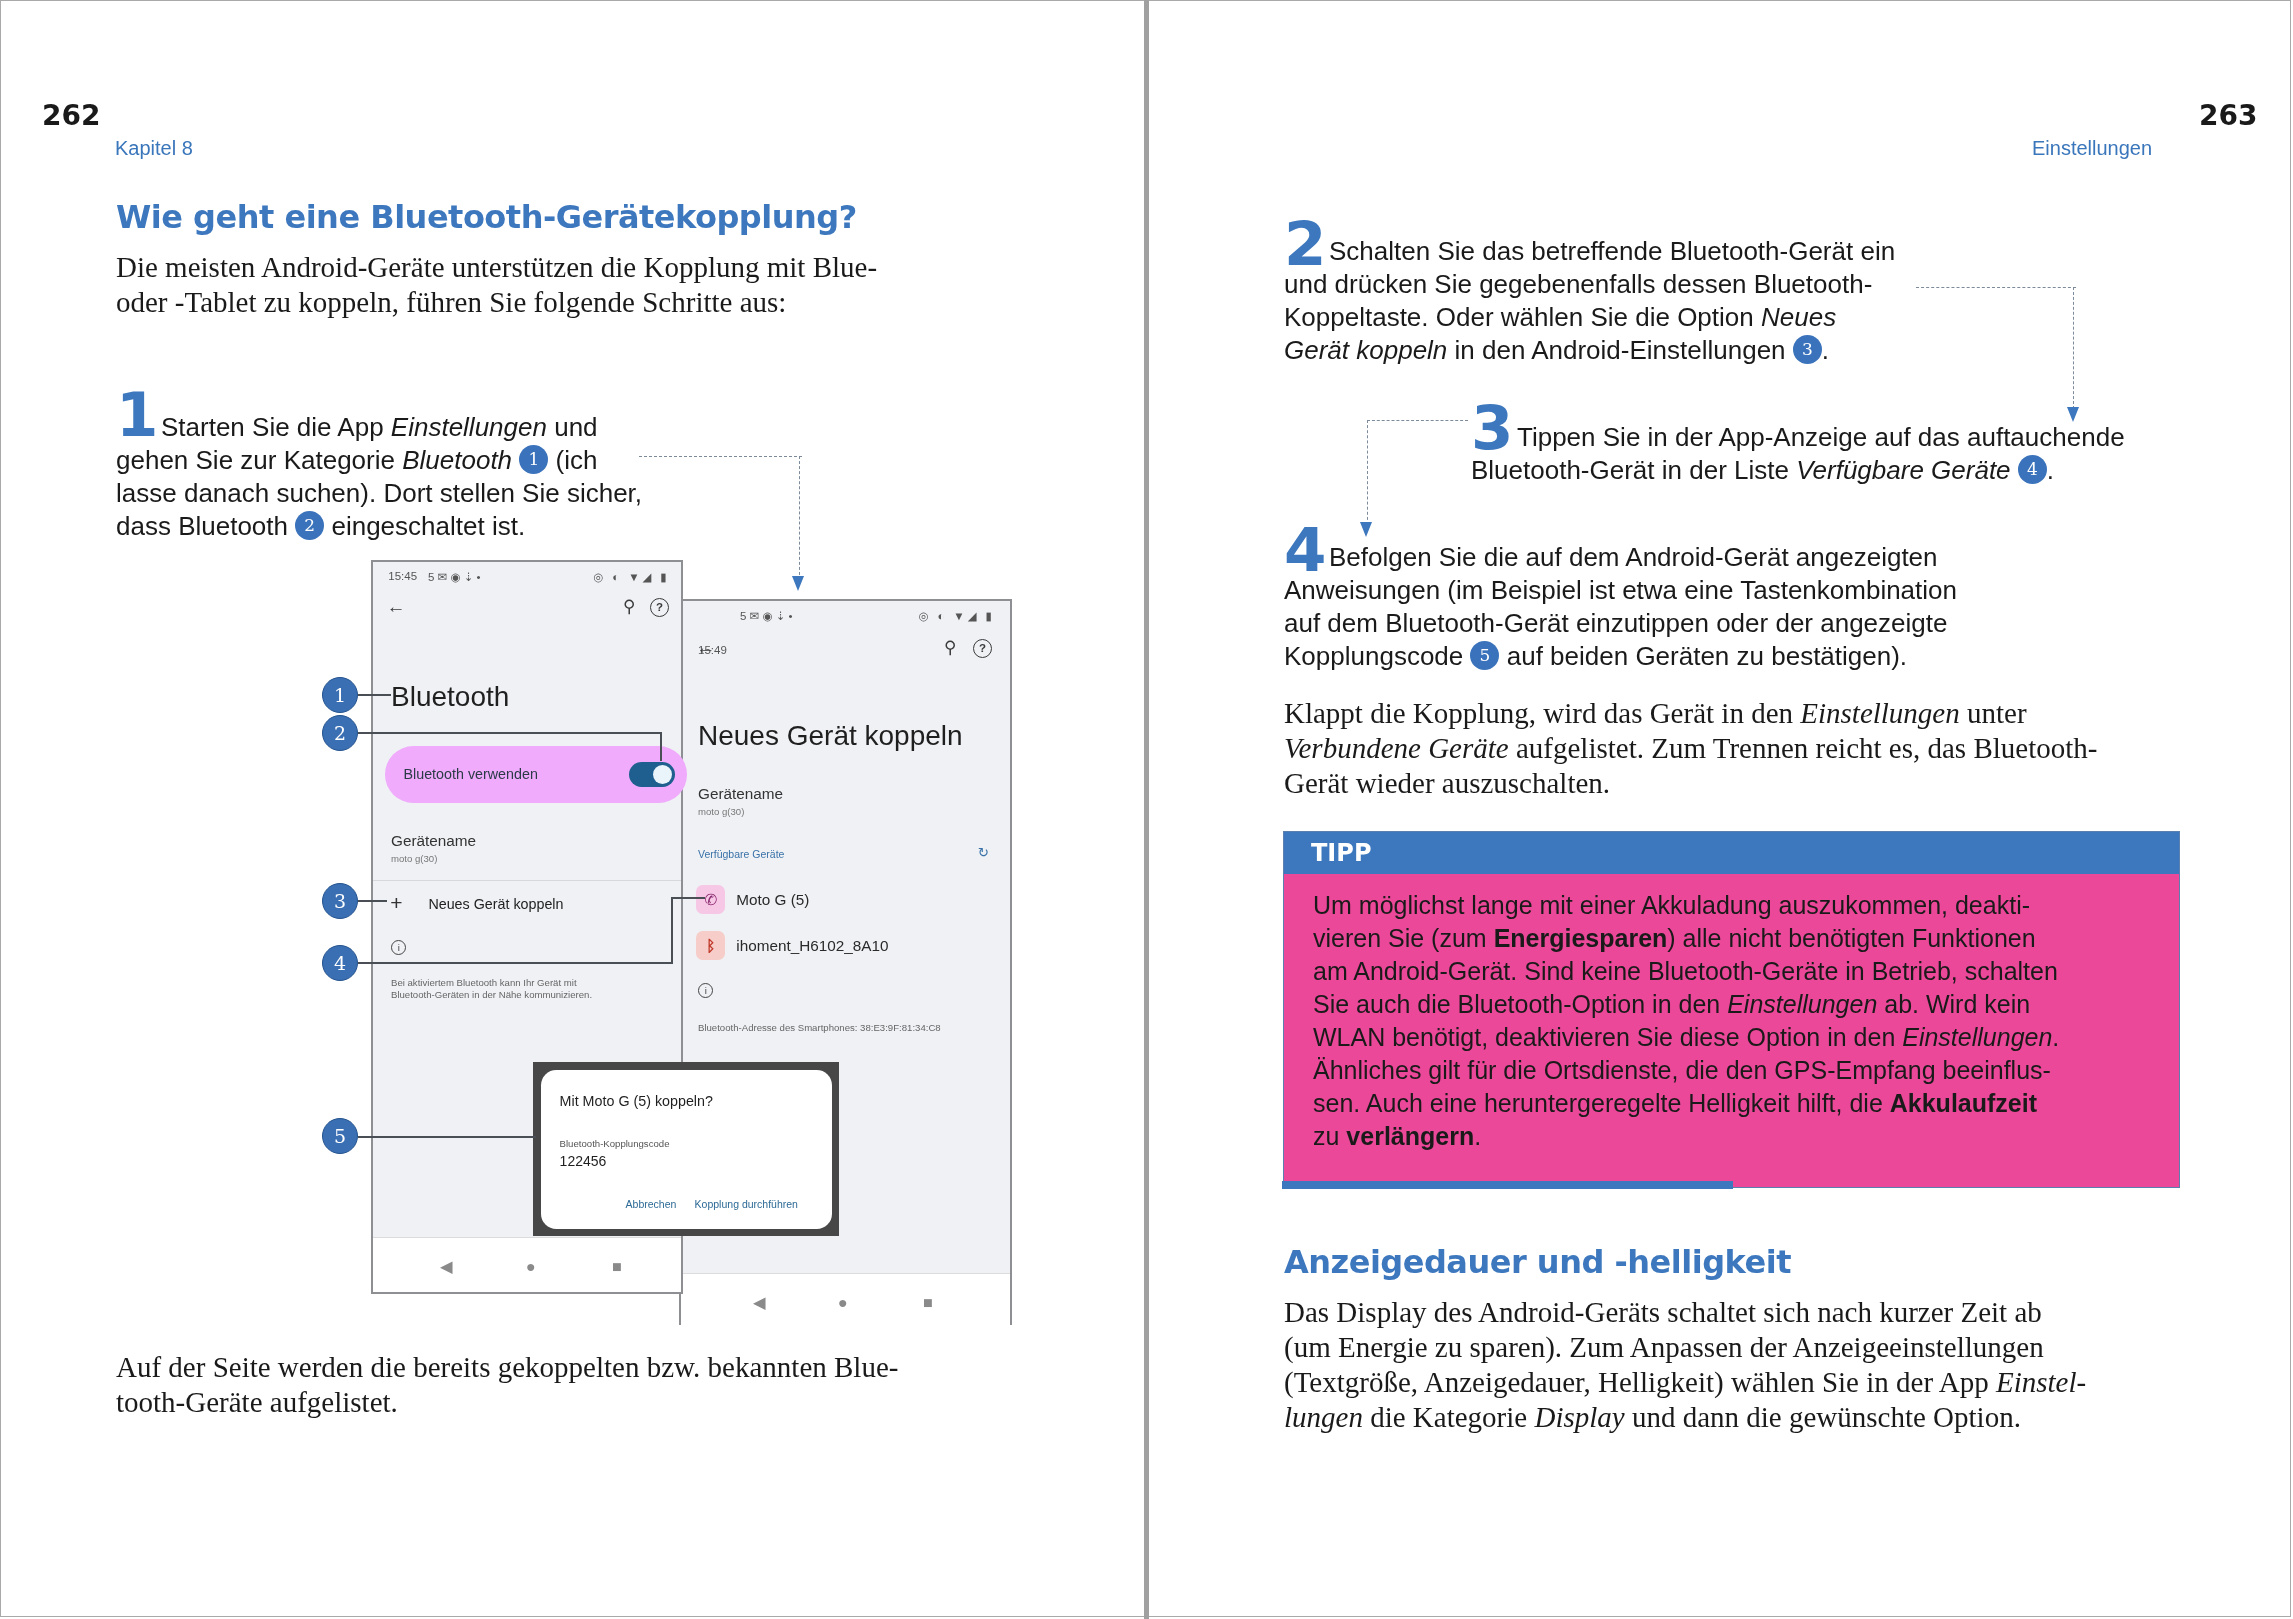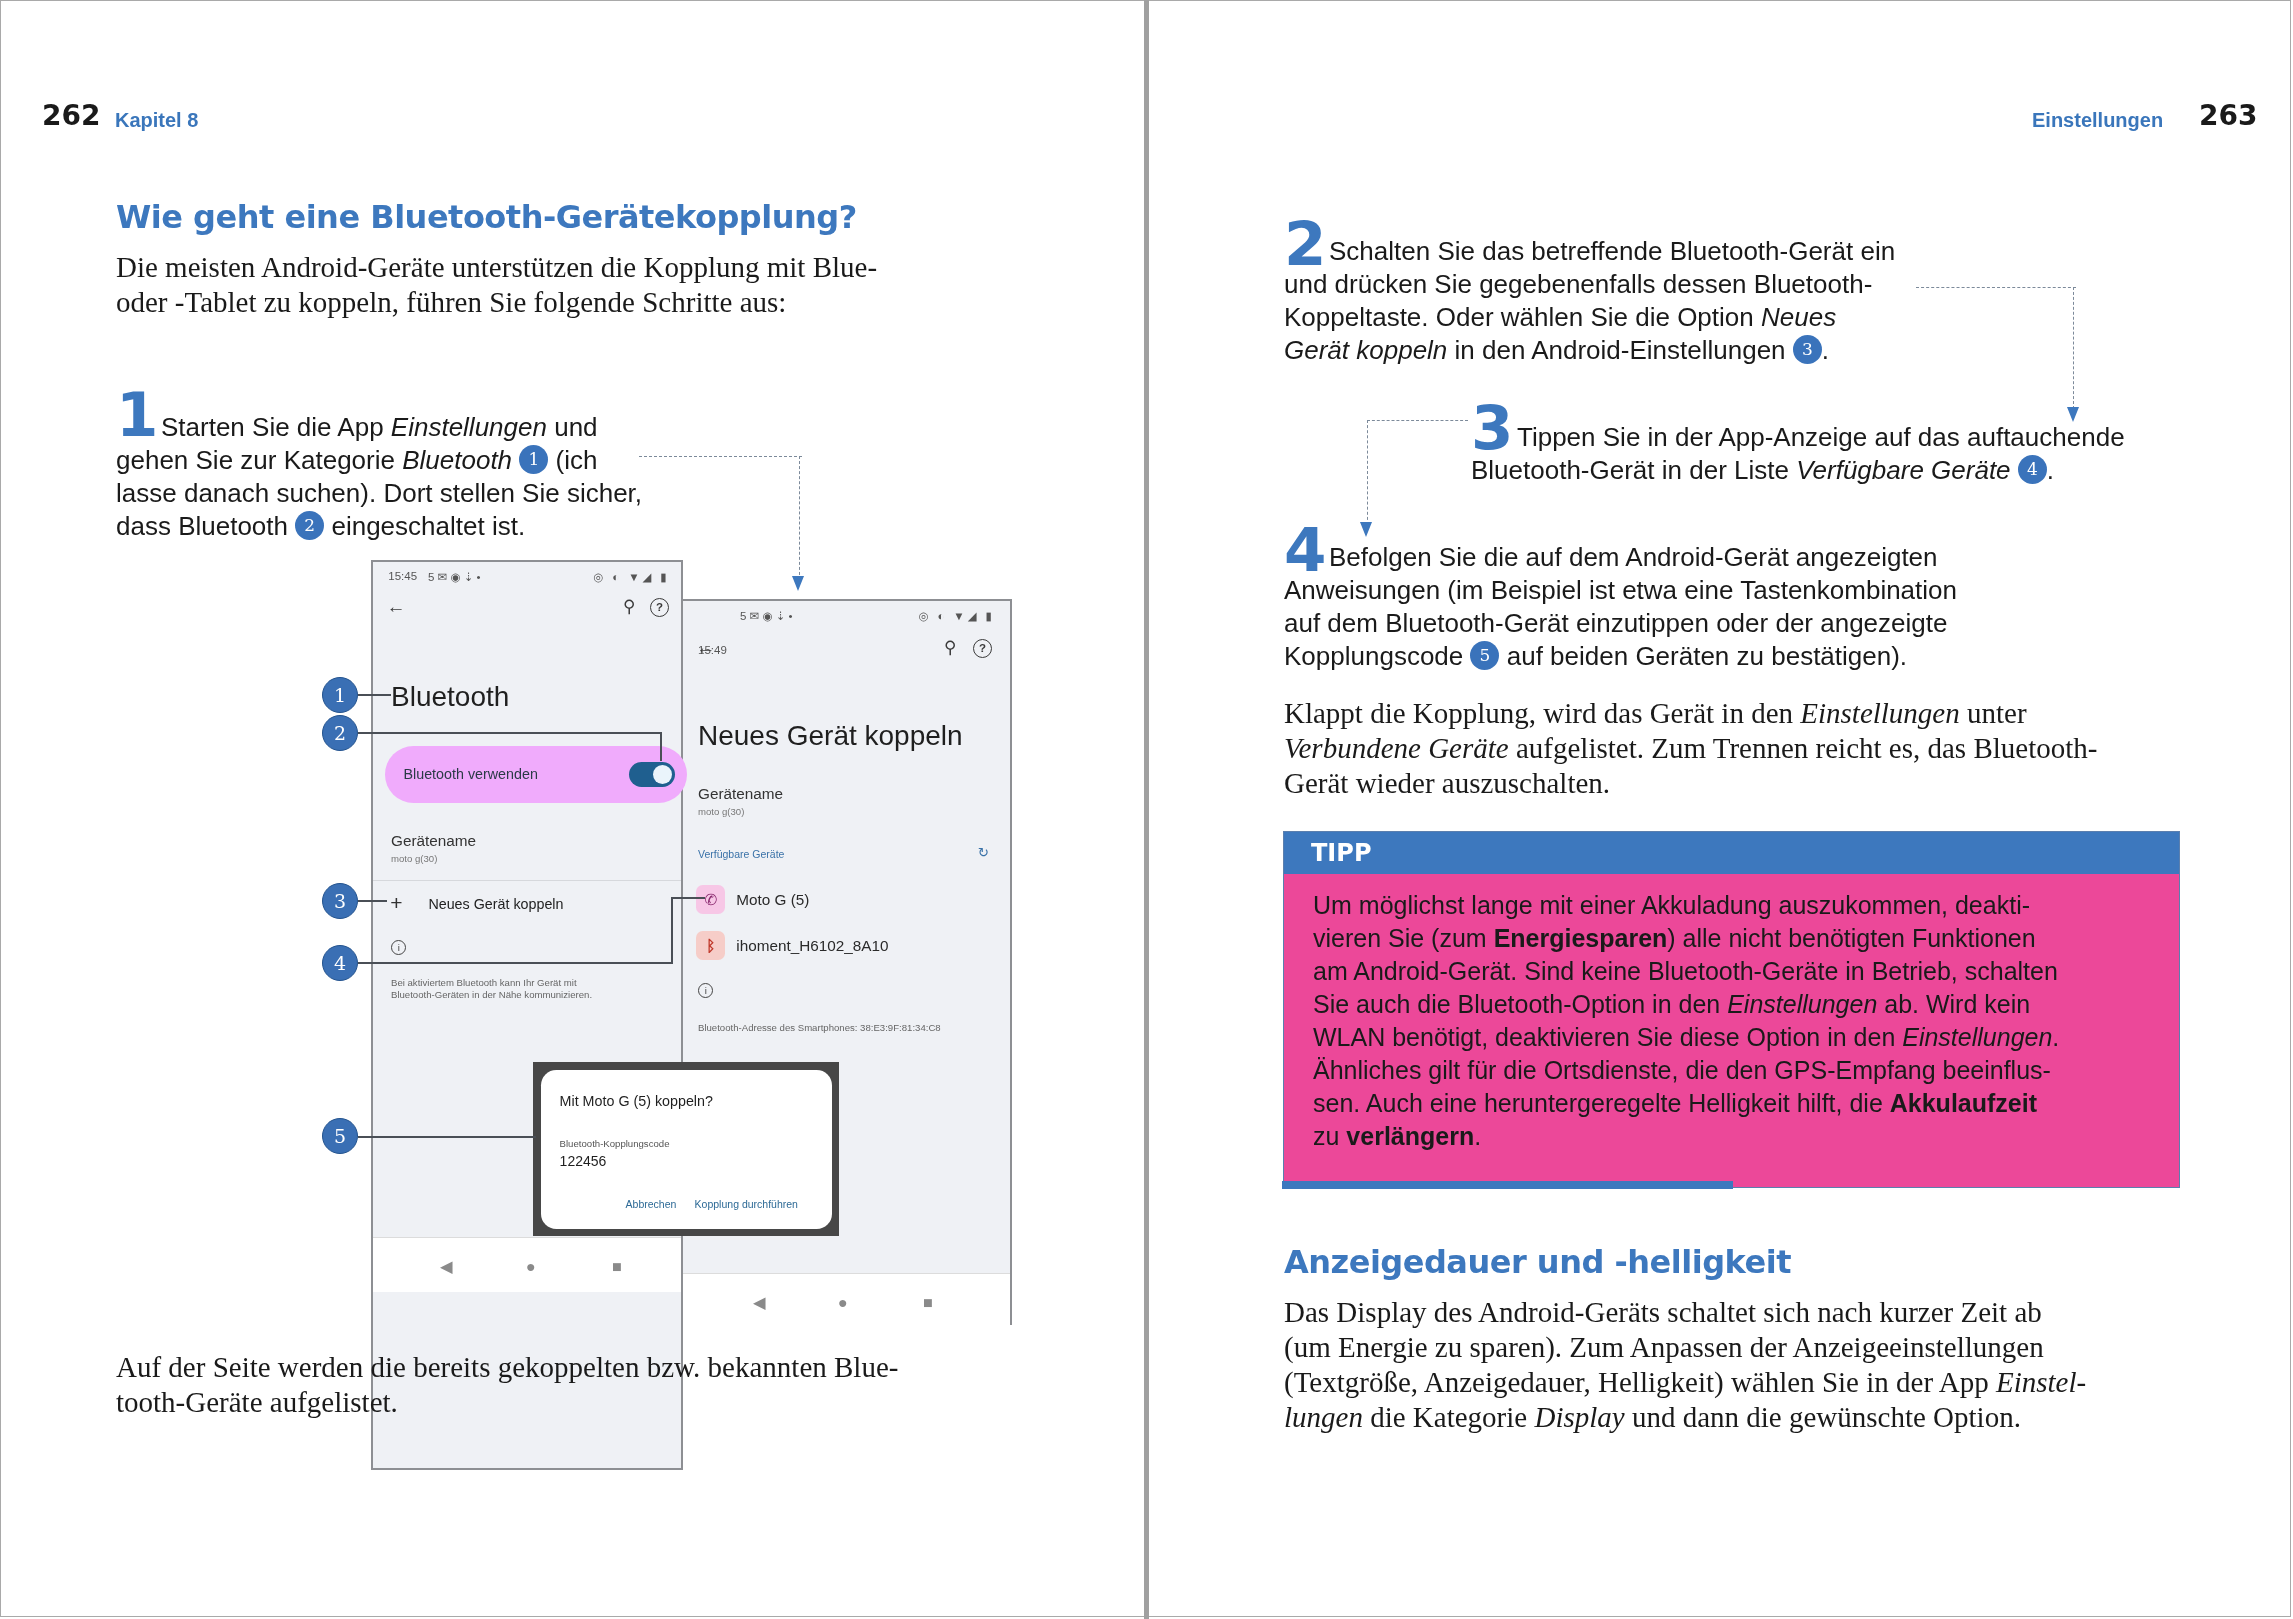--- a/index.html
+++ b/index.html
@@ -2,21 +2,21 @@
 <html><head>
 <meta charset="utf-8">
 <style>
   html, body { margin:0; padding:0; }
   body { width:2293px; height:1619px; background:#ffffff; position:relative; overflow:hidden;
          font-family:"Liberation Sans", sans-serif; color:#1a1a1a; }
   .frame { position:absolute; left:0; top:0; width:2289px; height:1615px; border:1.9px solid #a9a9a9; }
   .divider { position:absolute; left:1144px; top:0; width:4.8px; height:1619px; background:#a0a0a0; }
   .abs { position:absolute; }
   .pagenum { font-family:"DejaVu Sans", sans-serif; font-weight:bold; font-size:28px; color:#1a1a1a; }
-  .runhead { font-family:"Liberation Sans", sans-serif; font-weight:bold; font-size:20px; color:#3a76bb; }
+  .runhead { font-family:"Liberation Sans", sans-serif; font-weight:normal; font-size:20px; color:#3a76bb;margin-top:28px; }
   .h-blue { font-family:"DejaVu Sans", sans-serif; font-weight:bold; color:#3d78be; font-size:32px; letter-spacing:-0.5px; }
   .serif { font-family:"Liberation Serif", serif; font-size:29px; line-height:35px; color:#1a1a1a; }
   .sans { font-family:"Liberation Sans", sans-serif; font-size:26px; line-height:33px; color:#1a1a1a; }
   .stepnum { font-family:"DejaVu Sans", sans-serif; font-weight:bold; color:#3d78be; font-size:61px; line-height:57px; }
   .badge { display:inline-block; width:29px; height:29px; border-radius:50%; background:#3a73bb; color:#fff;
            font-family:"DejaVu Serif", serif; font-size:17px; line-height:29px; text-align:center; vertical-align:middle; position:relative; top:-2.9px; }
   .callout { position:absolute; width:34px; height:34px; border-radius:50%; background:#3a6fb4; color:#fff;
              font-family:"DejaVu Serif", serif; font-size:19px; line-height:34px; text-align:center; border:1px solid #23538e; }
   .cline { position:absolute; background:#4a4f56; }
   .dash-h { position:absolute; height:0; border-top:1.9px dashed #7c8a9a; }
@@ -89,21 +89,21 @@
     </div>
     <div style="position:absolute; left:17px; top:382px; width:13.4px; height:13.4px; border:1.4px solid #444; border-radius:50%; font-size:9.6px; text-align:center; line-height:13.4px; color:#444;">i</div>
     <div style="position:absolute; left:17px; top:421px; font-size:9.6px; color:#666;">Bluetooth-Adresse des Smartphones: 38:E3:9F:81:34:C8</div>
     <div class="navbar" style="top:672px; height:54px;">
       <div class="navbtn" style="left:72px;">◀</div>
       <div class="navbtn" style="left:157px;">●</div>
       <div class="navbtn" style="left:242px;">■</div>
     </div>
   </div>
 
-  <div class="phone" style="left:371px; top:560px; width:312px; height:910px;">
+  <div class="phone" style="left:371px; top:560px; width:312px; height:734px;">
     <div class="statusbar" style="top:7.6px; left:15.3px;">15:45</div>
     <div class="statusbar" style="top:7.6px; left:55px;">5 ✉ ◉ ⇣ •</div>
     <div class="statusicons" style="top:7.6px; right:11.5px;">◎ ◐ ▼◢ ▮</div>
     <div class="ph-icon" style="left:13.4px; top:34px;">←</div>
     <div class="ph-icon" style="left:250px; top:34px; font-size:17px;">⚲</div>
     <div style="position:absolute; left:277px; top:36px; width:17px; height:17px; border:1.9px solid #3a3a3a; border-radius:50%; font-size:11.5px; text-align:center; line-height:17px; font-weight:bold; color:#3a3a3a;">?</div>
     <div style="position:absolute; left:18px; top:119px; font-size:28px; color:#1f1f1f;">Bluetooth</div>
 
     <div style="position:absolute; left:11.5px; top:184px; width:302px; height:57px; border-radius:29px; background:#f0abfc;">
       <div style="position:absolute; left:19px; top:20px; font-size:14.3px; color:#2a3a46;">Bluetooth verwenden</div>

